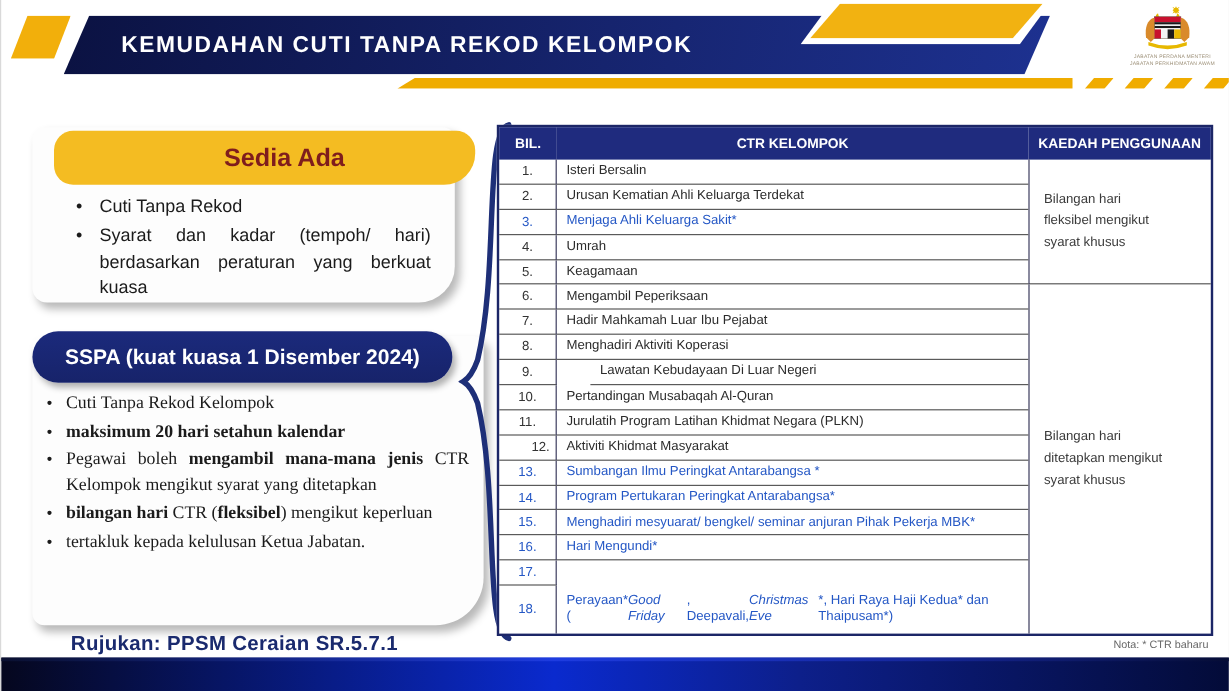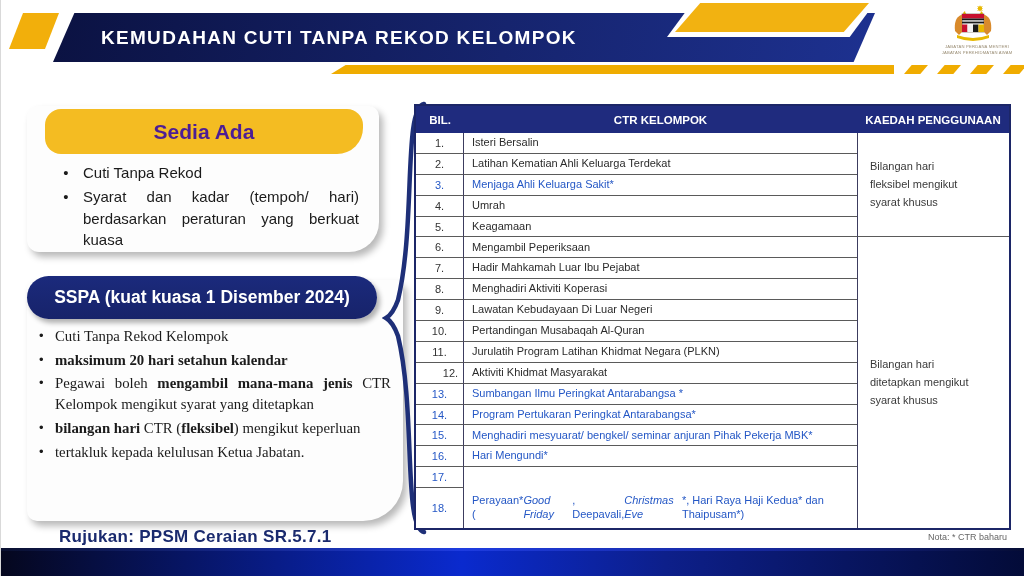--- a/index.html
+++ b/index.html
@@ -27,21 +27,21 @@
   
   .crest{position:absolute;left:946px;top:5px;width:52px;height:38px;}
   .crest-caption{position:absolute;left:930px;top:44px;width:92px;text-align:center;
         font-size:4.2px;line-height:1.5;color:#9a8d74;letter-spacing:.2px;}
 
   
   .card{position:absolute;background:#fdfdfd;box-shadow:4px 5px 7px rgba(0,0,0,.28);}
   .sedia-card{left:26px;top:106px;width:352px;height:146px;border-radius:10px 10px 30px 12px;}
   .sedia-header{position:absolute;left:18px;top:3px;width:318px;height:45px;background:#F4BC22;
         border-radius:16px 16px 26px 16px;display:flex;align-items:center;justify-content:center;
-        font-size:21px;font-weight:bold;color:#4c1d95;}
+        font-size:21px;font-weight:bold;color:#7f1d1d;padding-left:33px;}
   .sedia-body{position:absolute;left:22px;top:56px;width:310px;}
   .bullet-row{display:flex;margin-bottom:2px;font-size:15px;color:#1b1b1b;line-height:1.45;}
   .sedia-body .dot{width:34px;text-align:center;flex:0 0 34px;}
   .sedia-body .bt{flex:1;text-align:justify;}
 
   .sspa-card{left:26px;top:280px;width:376px;height:241px;border-radius:8px 8px 40px 10px;}
   .sspa-header{position:absolute;left:0px;top:-4px;width:350px;height:43px;
         background:linear-gradient(180deg,#1b2a7c,#17236a);border-radius:22px;
         display:flex;align-items:center;justify-content:center;color:#ffffff;
         font-size:17.5px;font-weight:bold;box-shadow:3px 4px 5px rgba(0,0,0,.3);}
@@ -178,35 +178,35 @@
     <div class="th th2">CTR KELOMPOK</div>
     <div class="kaedah kaedah-1">Bilangan hari
 fleksibel mengikut
 syarat khusus</div>
     <div class="kaedah kaedah-2">Bilangan hari
 ditetapkan mengikut
 syarat khusus</div>
   <div class="t-cell t-no" style="grid-area: 2 / 1;">1.</div>
       <div class="t-cell t-label" style="grid-area: 2 / 2;">Isteri Bersalin</div>
       <div class="t-cell t-no" style="grid-area: 3 / 1;">2.</div>
-      <div class="t-cell t-label" style="grid-area: 3 / 2;">Latihan Kematian Ahli Keluarga Terdekat</div>
+      <div class="t-cell t-label" style="grid-area: 3 / 2;">Urusan Kematian Ahli Keluarga Terdekat</div>
       <div class="t-cell t-no blue" style="grid-area: 4 / 1;">3.</div>
       <div class="t-cell t-label blue" style="grid-area: 4 / 2;">Menjaga Ahli Keluarga Sakit*</div>
       <div class="t-cell t-no" style="grid-area: 5 / 1;">4.</div>
       <div class="t-cell t-label" style="grid-area: 5 / 2;">Umrah</div>
       <div class="t-cell t-no" style="grid-area: 6 / 1;">5.</div>
       <div class="t-cell t-label" style="grid-area: 6 / 2;">Keagamaan</div>
       <div class="t-cell t-no" style="grid-area: 7 / 1;">6.</div>
       <div class="t-cell t-label" style="grid-area: 7 / 2;">Mengambil Peperiksaan</div>
       <div class="t-cell t-no" style="grid-area: 8 / 1;">7.</div>
       <div class="t-cell t-label" style="grid-area: 8 / 2;">Hadir Mahkamah Luar Ibu Pejabat</div>
       <div class="t-cell t-no" style="grid-area: 9 / 1;">8.</div>
       <div class="t-cell t-label" style="grid-area: 9 / 2;">Menghadiri Aktiviti Koperasi</div>
       <div class="t-cell t-no" style="grid-area: 10 / 1;">9.</div>
-      <div class="t-cell t-label" style="grid-area: 10 / 2;">Lawatan Kebudayaan Di Luar Negeri</div>
+      <div class="t-cell t-label" style="grid-area: 10 / 2; margin-left: 28px;">Lawatan Kebudayaan Di Luar Negeri</div>
       <div class="t-cell t-no" style="grid-area: 11 / 1;">10.</div>
       <div class="t-cell t-label" style="grid-area: 11 / 2;">Pertandingan Musabaqah Al-Quran</div>
       <div class="t-cell t-no" style="grid-area: 12 / 1;">11.</div>
       <div class="t-cell t-label" style="grid-area: 12 / 2;">Jurulatih Program Latihan Khidmat Negara (PLKN)</div>
       <div class="t-cell t-no" style="grid-area: 13 / 1; padding-left: 22px;">12.</div>
       <div class="t-cell t-label" style="grid-area: 13 / 2;">Aktiviti Khidmat Masyarakat</div>
       <div class="t-cell t-no blue" style="grid-area: 14 / 1;">13.</div>
       <div class="t-cell t-label blue" style="grid-area: 14 / 2;">Sumbangan Ilmu Peringkat Antarabangsa *</div>
       <div class="t-cell t-no blue" style="grid-area: 15 / 1;">14.</div>
       <div class="t-cell t-label blue" style="grid-area: 15 / 2;">Program Pertukaran Peringkat Antarabangsa*</div>

